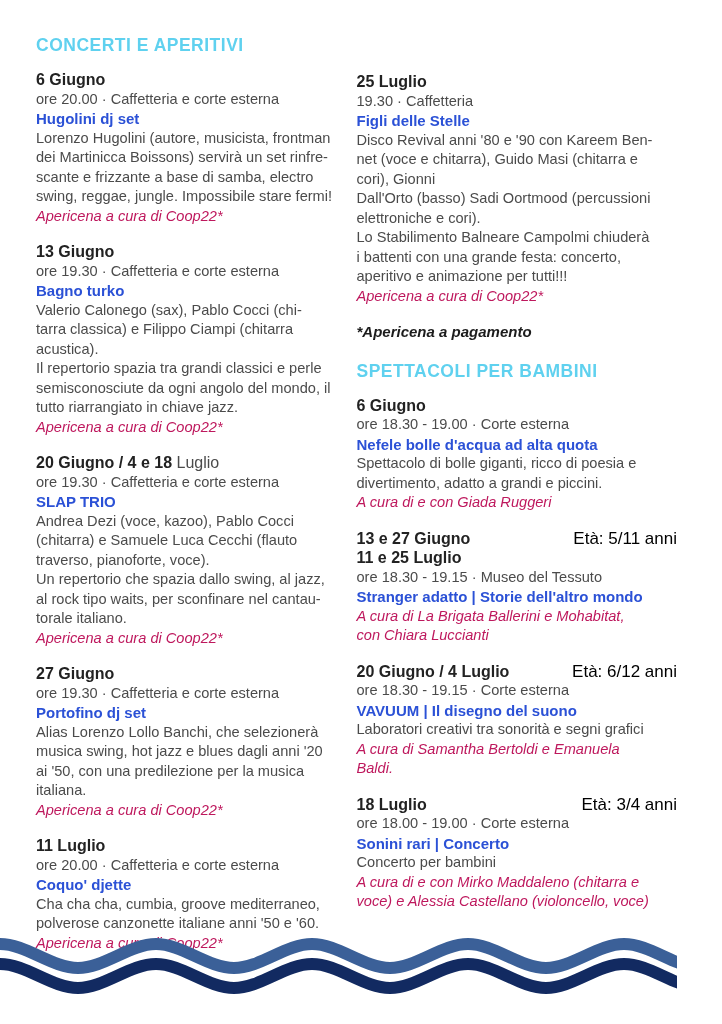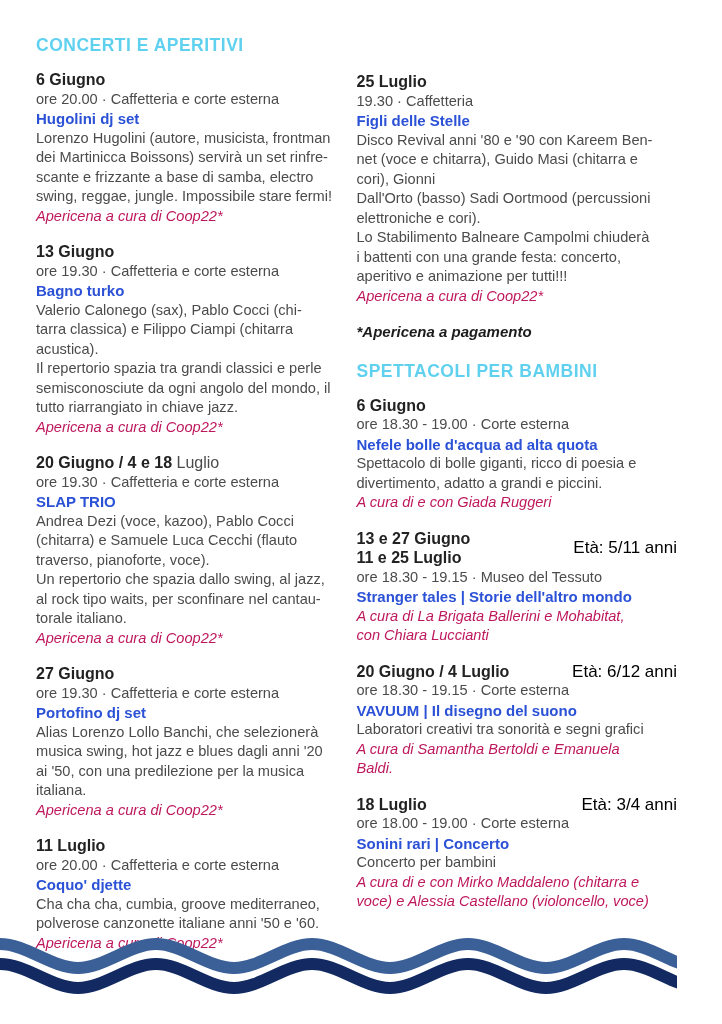--- a/index.html
+++ b/index.html
@@ -8,21 +8,21 @@
     font-family:"Liberation Sans", sans-serif; overflow:hidden;
   }
   .columns { display:flex; padding:34px 0 0 36px; }
   .col { width:322px; }
   .col-right { margin-left:0; padding-top:38px; }
   .section-heading {
     margin:0 0 14px 0; font-size:17.5px; font-weight:700; letter-spacing:0.5px;
     color:#5fd1ef; line-height:22px;
   }
   .event { margin-bottom:16px; }
-  .date-row { display:flex; justify-content:space-between; align-items:center; }
+  .date-row { display:flex; justify-content:space-between; align-items:flex-start; }
   .date {
     margin:0; font-size:16px; font-weight:700; color:#222222;
     line-height:19.5px; white-space:pre-line;
   }
   .date-light { font-weight:400; color:#4b4b4b; }
   .age { font-size:17px; color:#000000; line-height:19.5px; white-space:nowrap; }
   .when { font-size:14.6px; color:#4b4b4b; line-height:19.5px; }
   .title { font-size:15px; font-weight:700; color:#2b51d6; line-height:19.5px; }
   .body { font-size:14.6px; color:#4b4b4b; line-height:19.5px; white-space:pre-line; }
   .note { font-size:14.6px; font-style:italic; color:#be185d; line-height:19.5px; white-space:pre-line; }
@@ -145,21 +145,21 @@
         <div class="note">A cura di e con Giada Ruggeri</div>
       </article>
 
       <article class="event">
         <div class="date-row">
           <h3 class="date">13 e 27 Giugno
 11 e 25 Luglio</h3>
           <span class="age">Età: 5/11 anni</span>
         </div>
         <div class="when">ore 18.30 - 19.15 · Museo del Tessuto</div>
-        <div class="title">Stranger tales | Storie dell'altro mondo</div>
+        <div class="title">Stranger adatto | Storie dell'altro mondo</div>
         <div class="note">A cura di La Brigata Ballerini e Mohabitat,
 con Chiara Luccianti</div>
       </article>
 
       <article class="event">
         <div class="date-row">
           <h3 class="date">20 Giugno / 4 Luglio</h3>
           <span class="age">Età: 6/12 anni</span>
         </div>
         <div class="when">ore 18.30 - 19.15 · Corte esterna</div>

